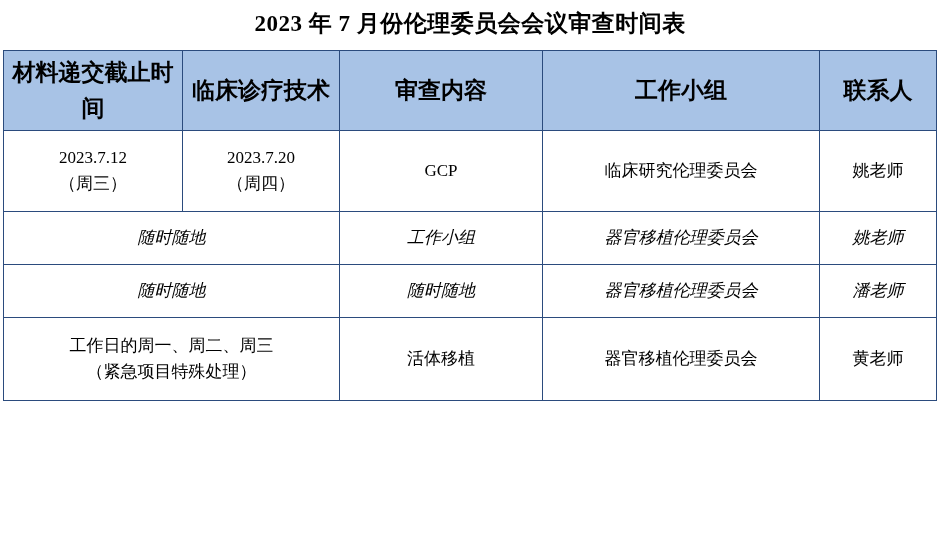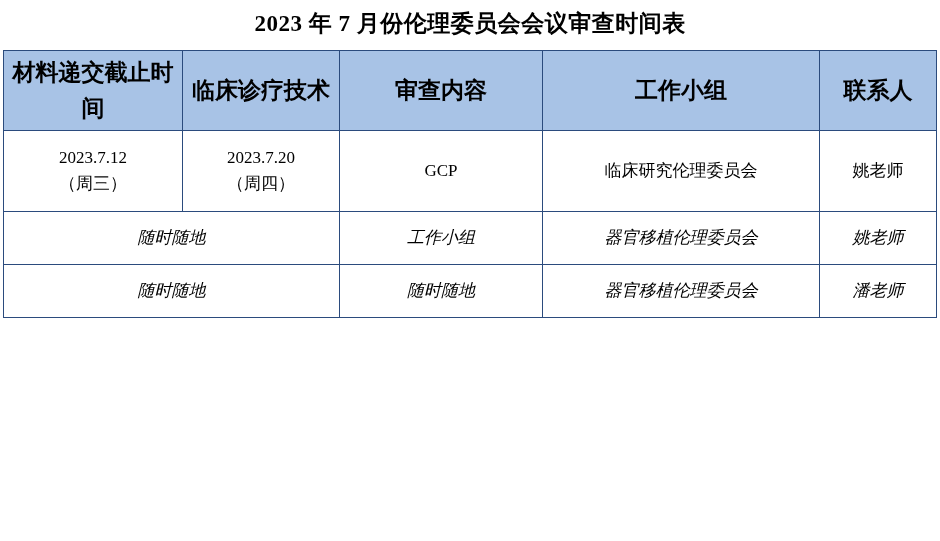--- a/index.html
+++ b/index.html
@@ -105,16 +105,25 @@
         <td>姚老师</td>
       </tr>
 
       <tr class="row-mid">
         <td colspan="2">随时随地</td>
         <td>随时随地</td>
         <td>器官移植伦理委员会</td>
         <td>潘老师</td>
       </tr>
 
+      <tr class="row-last">
+        <td colspan="2" class="two-line">
+          <span>工作日的周一、周二、周三</span>
+          <span>（紧急项目特殊处理）</span>
+        </td>
+        <td>活体移植</td>
+        <td>器官移植伦理委员会</td>
+        <td>黄老师</td>
+      </tr>
     </tbody>
   </table>
 
 </div>
 
 </body></html>

